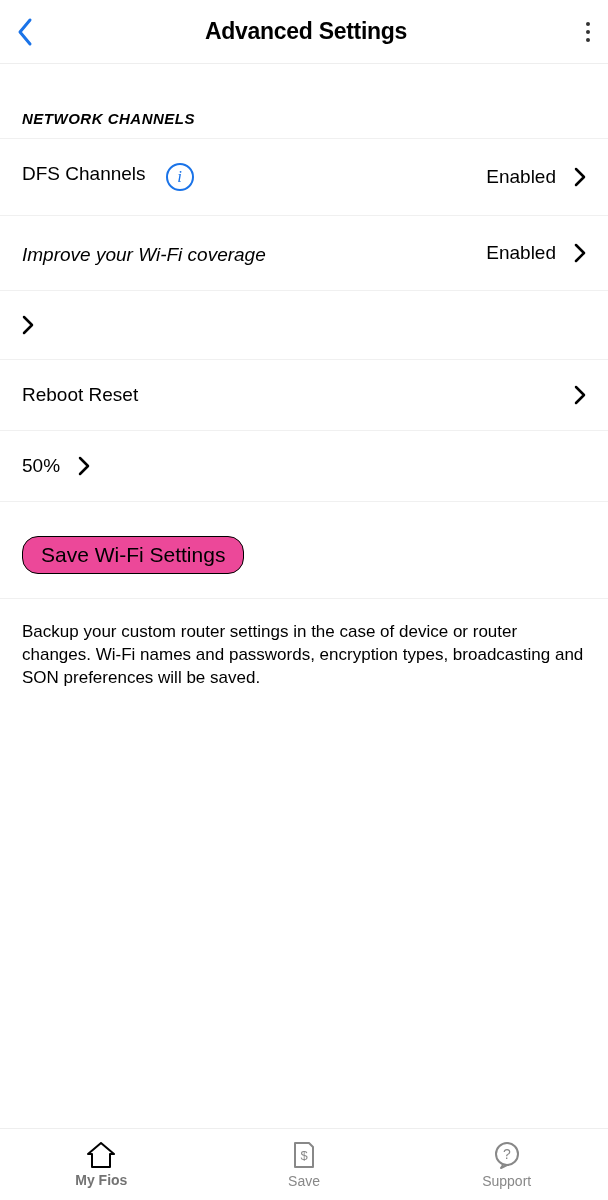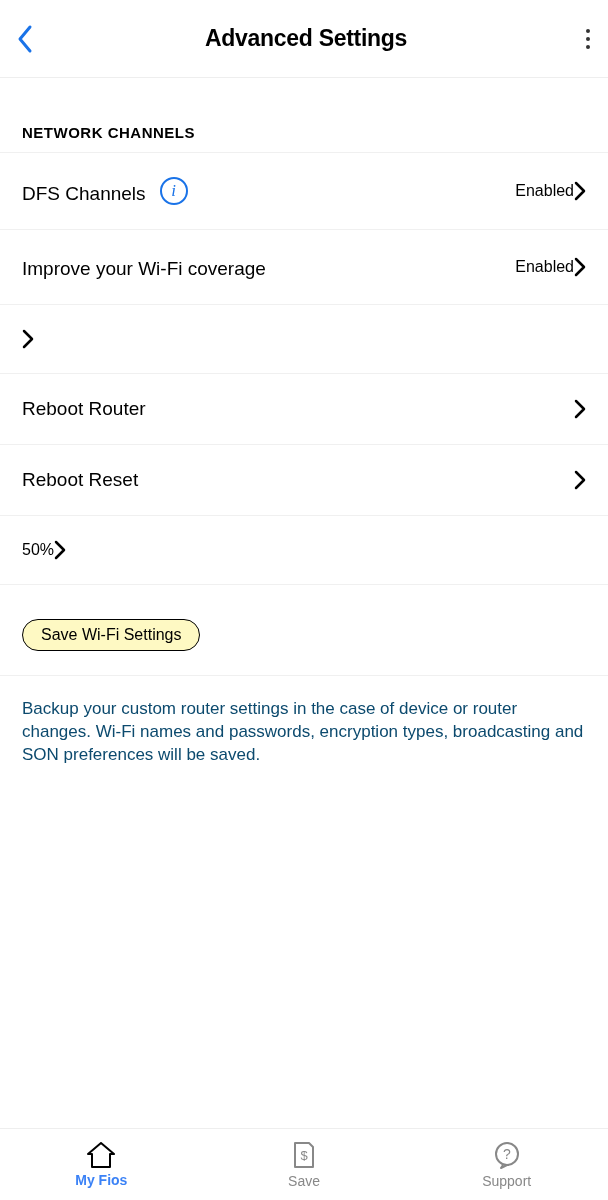--- a/index.html
+++ b/index.html
@@ -8,97 +8,98 @@
     background: #fff;
     color: #000;
     width: 608px;
     height: 1200px;
     display: flex;
     flex-direction: column;
     overflow: hidden;
   }
   
   .header {
-    height: 78px;
+    height: 64px;
     display: flex;
     align-items: center;
     justify-content: space-between;
     padding: 0 12px 0 16px;
     border-bottom: 1px solid #eee;
   }
   .header .back { width: 40px; display:flex; align-items:center; }
   .header .title { flex:1; text-align:center; font-size: 23px; font-weight: 700; letter-spacing: -0.3px; }
   .header .menu { width: 40px; display:flex; justify-content:flex-end; }
   .dots { display:flex; flex-direction:column; gap:4px; padding-right:6px; }
   .dots span { width:4px; height:4px; background:#333; border-radius:50%; }
 
   
   .content { flex:1; overflow-y:auto; }
   .section-title {
     font-size: 15px;
     font-weight: 700;
     letter-spacing: 0.5px;
     padding: 46px 22px 12px 22px;
     text-transform: uppercase;
+    font-style: italic;
   }
   .row {
     display:flex;
     align-items:center;
     justify-content:space-between;
     padding: 24px 22px;
     border-top: 1px solid #f0f0f0;
     border-bottom: 1px solid #f0f0f0;
     margin-top:-1px;
     font-size: 19px;
   }
-  .row .left { display:flex; align-items:flex-end; gap:14px; }
-  .row .left .sub { display:block; font-size:19px; margin-top:4px; }
-  .row .right { display:flex; align-items:center; font-size:16px; }
+  .row .left { display:flex; align-items:flex-start; gap:20px; }
+  .row .left .sub { display:block; font-size:19px; margin-top:4px;font-style:italic; }
+  .row .right { display:flex; align-items:center; gap:18px; font-size:19px; }
   .chevron { display:inline-block; }
   .chevron svg { display:block; }
 
   .info-icon {
     width:28px; height:28px; border:2px solid #1a73e8; border-radius:50%;
     display:inline-flex; align-items:center; justify-content:center;
     color:#1a73e8; font-family: Georgia, serif; font-style: italic; font-size:17px; font-weight:500;
   }
 
   .save-btn-wrap { padding: 34px 22px 24px 22px; }
   .save-btn {
     border: 1.5px solid #000;
     border-radius: 16px;
-    background: #fef9c3;
-    font-size: 16px;
+    background: #ec4899;
+    font-size: 21px;
     padding: 6px 18px;
     cursor: pointer;
   }
   .desc {
     font-size: 17px;
     line-height: 1.35;
     padding: 22px 22px 30px 22px;
-    color: #0c4a6e;
+    color: #000000;
   }
 
   
   .bottom-nav {
     height: 72px;
     border-top: 1px solid #eee;
     display:flex;
   }
   .nav-item {
     flex:1;
     display:flex;
     flex-direction:column;
     align-items:center;
     justify-content:center;
     gap:4px;
     font-size:14px;
     color:#888;
   }
-  .nav-item.active { color:#3b82f6; font-weight:600; }
+  .nav-item.active { color:#737373; font-weight:600; }
   .nav-item svg { display:block; }
 </style>
 </head>
 <body>
 
 <div class="header">
   <div class="back">
     <svg width="18" height="30" viewBox="0 0 18 30">
       <polyline points="14,3 4,15 14,27" fill="none" stroke="#1a73e8" stroke-width="3" stroke-linecap="round" stroke-linejoin="round"></polyline>
     </svg>
@@ -153,32 +154,20 @@
   <div class="row">
     <div class="right">
       <span class="chevron">
         <svg width="12" height="20" viewBox="0 0 12 20">
             <polyline points="2,2 10,10 2,18" fill="none" stroke="#000" stroke-width="2.5" stroke-linecap="round" stroke-linejoin="round"></polyline>
           </svg>
       </span>
     </div>
   </div>
 
-  <div class="row">
-    <div class="left">
-        <span>Reboot Router</span>
-      </div>
-    <div class="right">
-      <span class="chevron">
-        <svg width="12" height="20" viewBox="0 0 12 20">
-            <polyline points="2,2 10,10 2,18" fill="none" stroke="#000" stroke-width="2.5" stroke-linecap="round" stroke-linejoin="round"></polyline>
-          </svg>
-      </span>
-    </div>
-  </div>
 
   <div class="row">
     <div class="left">
         <span>Reboot Reset</span>
       </div>
     <div class="right">
       <span class="chevron">
         <svg width="12" height="20" viewBox="0 0 12 20">
             <polyline points="2,2 10,10 2,18" fill="none" stroke="#000" stroke-width="2.5" stroke-linecap="round" stroke-linejoin="round"></polyline>
           </svg>

